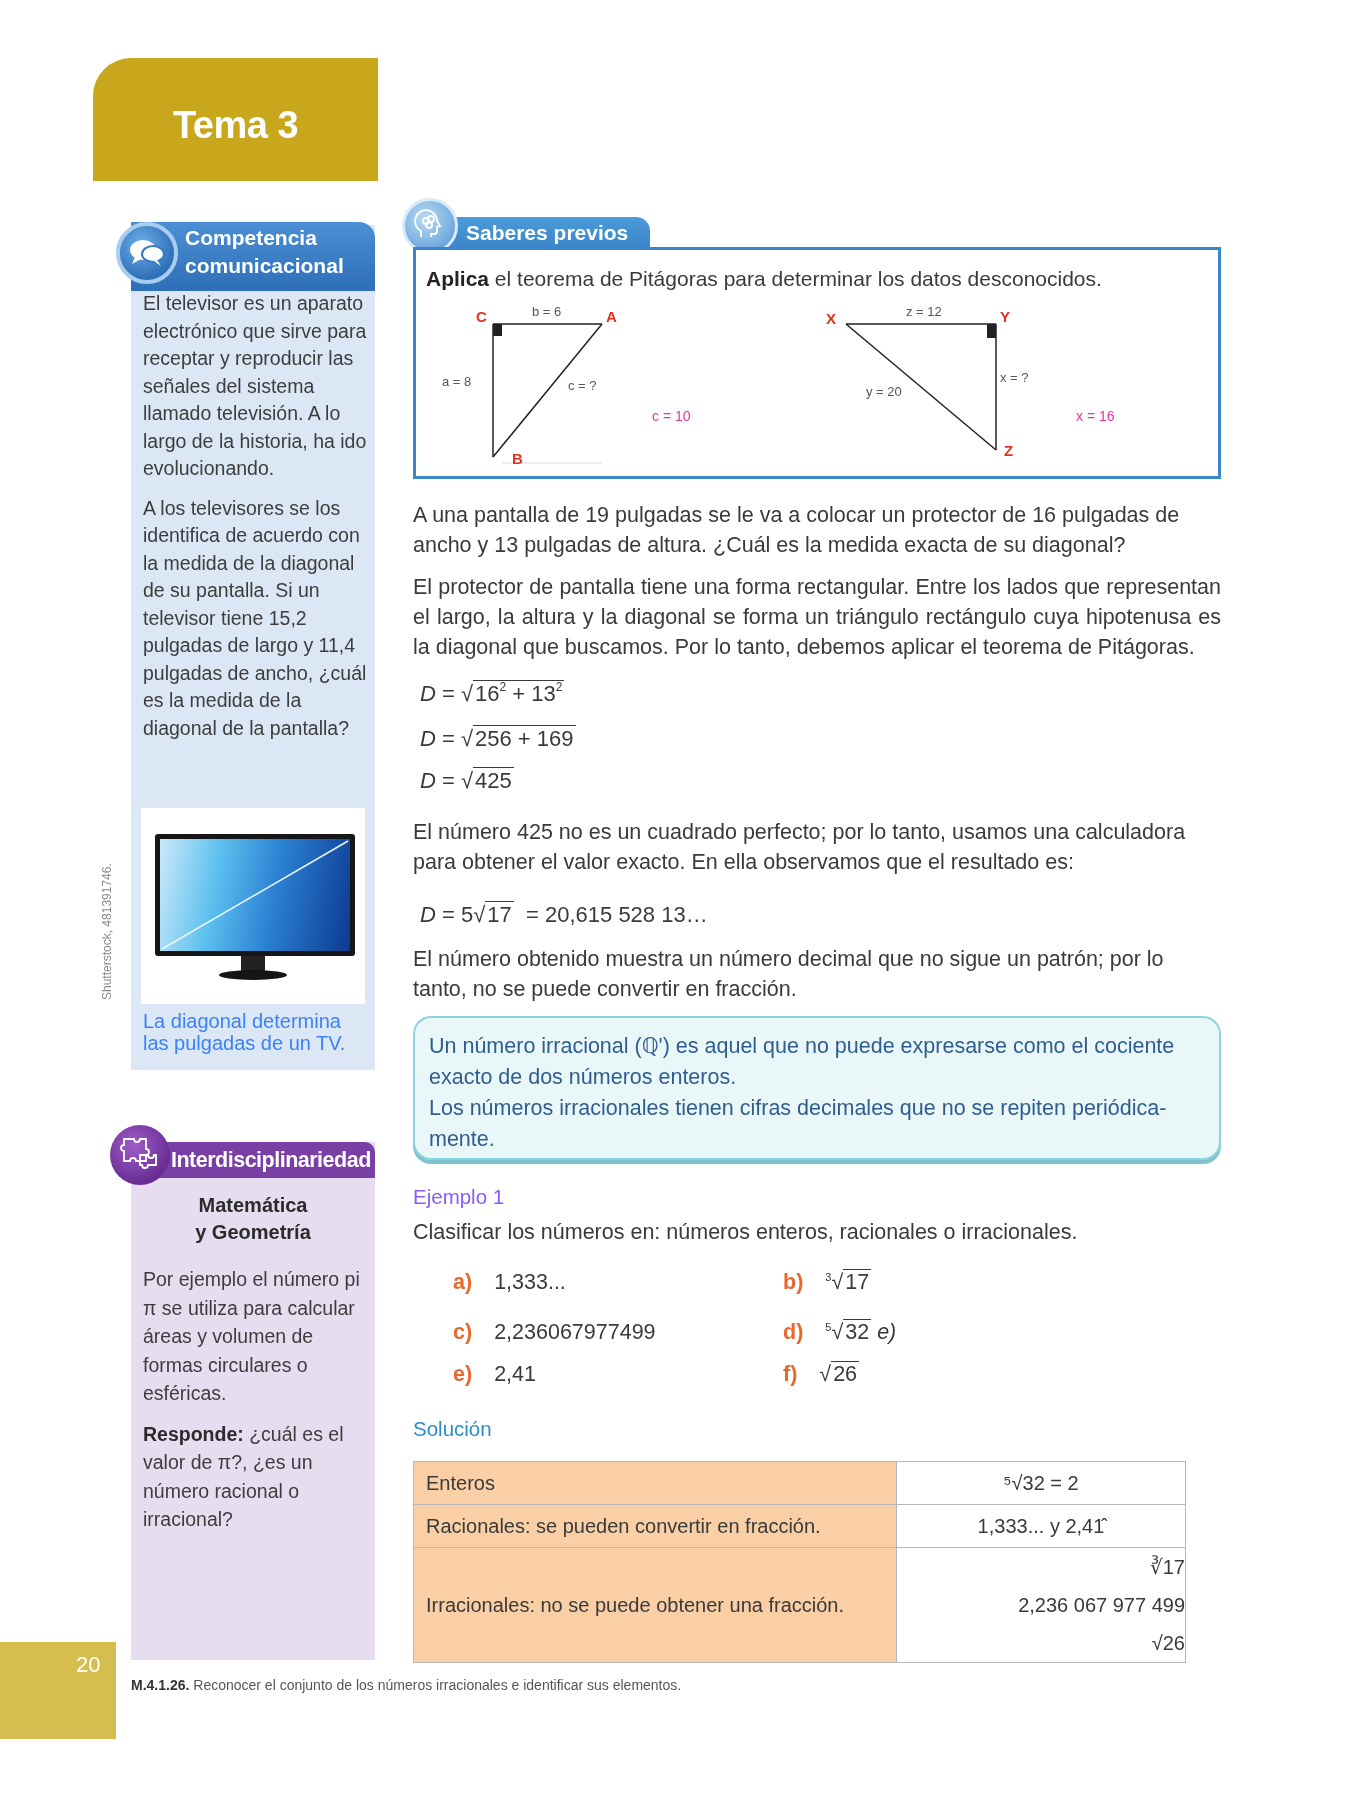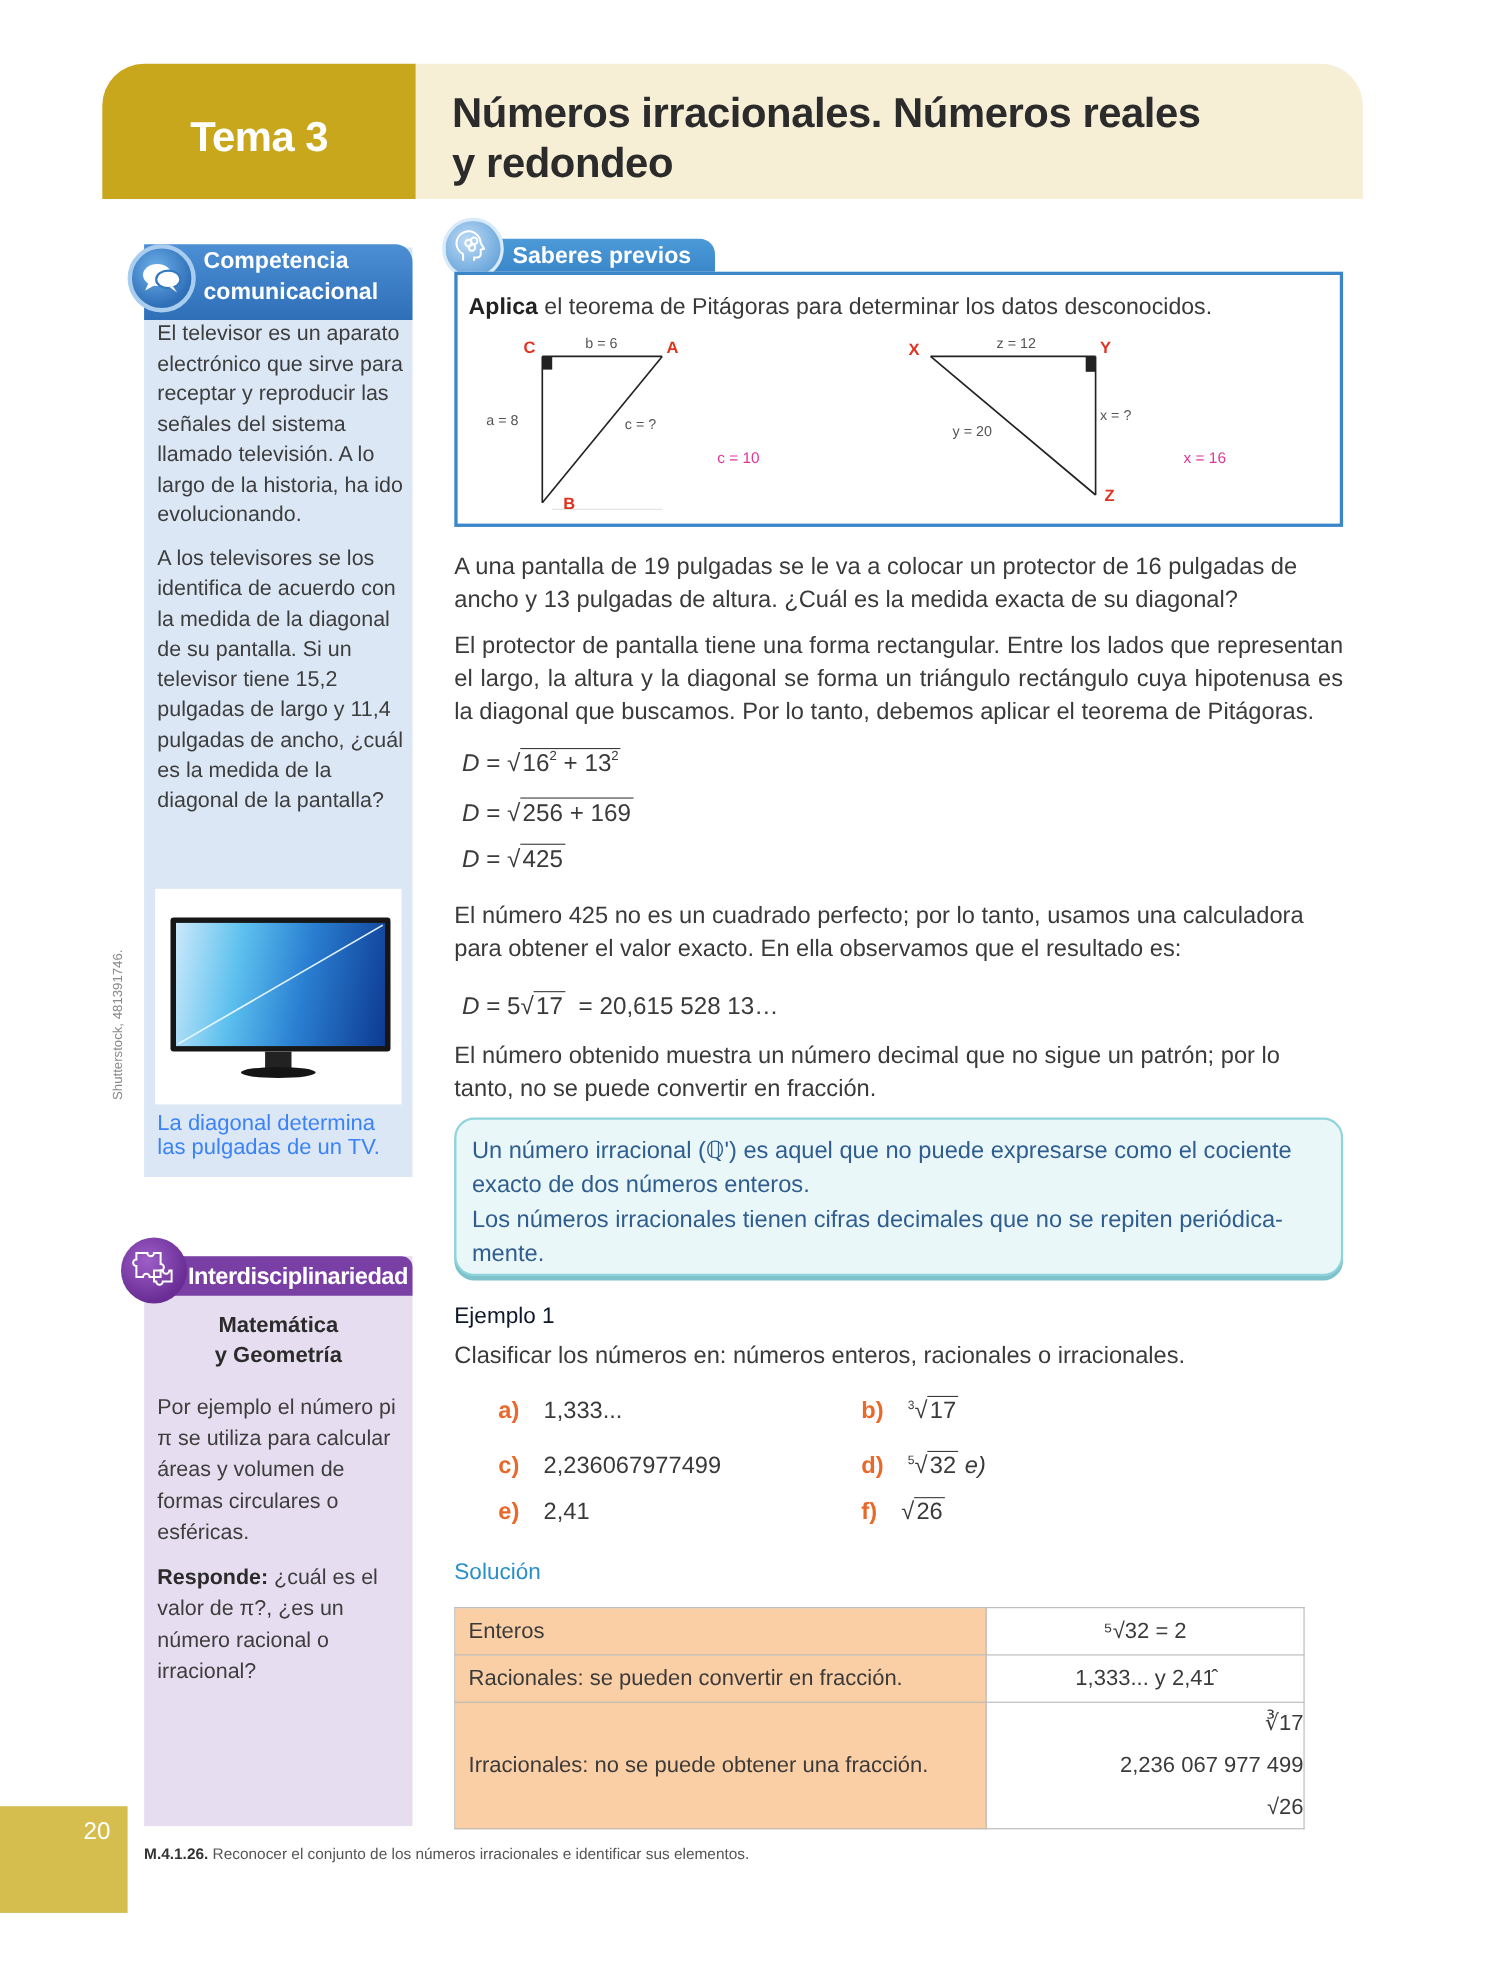--- a/index.html
+++ b/index.html
@@ -49,21 +49,21 @@
 
   .para { font-size: 21.5px; line-height: 30px; color: #3a3a3a; }
   .justify { text-align: justify; }
   .eq { position: absolute; left: 420px; font-size: 22px; font-style: normal; color: #3a3a3a; }
   .eq i { font-style: italic; }
   .rad { border-top: 1.5px solid #3a3a3a; padding: 0 2px; }
   .sup { font-size: 12px; vertical-align: 10px; }
 
   .def-box { position: absolute; left: 413px; top: 1016px; width: 808px; height: 144px; background: #eaf7f8; border: 2px solid #8fd3dc; border-radius: 18px; box-shadow: 0 4px 0 #7ec2cc; padding: 13px 0 0 14px; font-size: 21.5px; line-height: 31px; color: #2f5d8f; }
 
-  .ej-title { position: absolute; left: 413px; top: 1185px; font-size: 20.5px; color: #0f172a; }
+  .ej-title { position: absolute; left: 413px; top: 1185px; font-size: 20.5px; color: #8b5cf6; }
   .ej-inst { position: absolute; left: 413px; top: 1220px; font-size: 21.5px; color: #3a3a3a; }
   .item { position: absolute; font-size: 21.5px; color: #3a3a3a; }
   .item .lab { color: #e8692c; font-weight: bold; margin-right: 22px; }
   .sol { position: absolute; left: 413px; top: 1417px; font-size: 20.5px; color: #2a8fc8; }
 
   table.sol-tab { position: absolute; left: 413px; top: 1461px; width: 773px; border-collapse: collapse; font-size: 20px; color: #3a3a3a; }
   table.sol-tab td { border: 1.5px solid #b7b7b7; }
   table.sol-tab td.k { background: #fbcfa5; width: 483px; padding: 0 12px; }
   table.sol-tab td.v { text-align: center; }
 
@@ -71,24 +71,20 @@
   .footnote b { color: #333; }
   .pg { position: absolute; left: 0; top: 1642px; width: 116px; height: 97px; background: #d6be4e; }
   .pg span { position: absolute; left: 76px; top: 10px; color: #fff; font-size: 22px; }
 </style>
 </head>
 <body>
 
 <div class="hdr">
   <div class="hdr-tema">
     <span>Tema 3</span>
-  </div>
-  <div class="hdr-title">
-    <div>Números irracionales. Números reales</div>
-    <div>y redondeo</div>
   </div>
 </div>
 
 <div class="side comp"></div>
 <div class="comp-tab">
   <div>Competencia</div>
   <div>comunicacional</div>
 </div>
 <div class="comp-icon">
   <svg width="40" height="34" viewBox="0 0 40 34">

